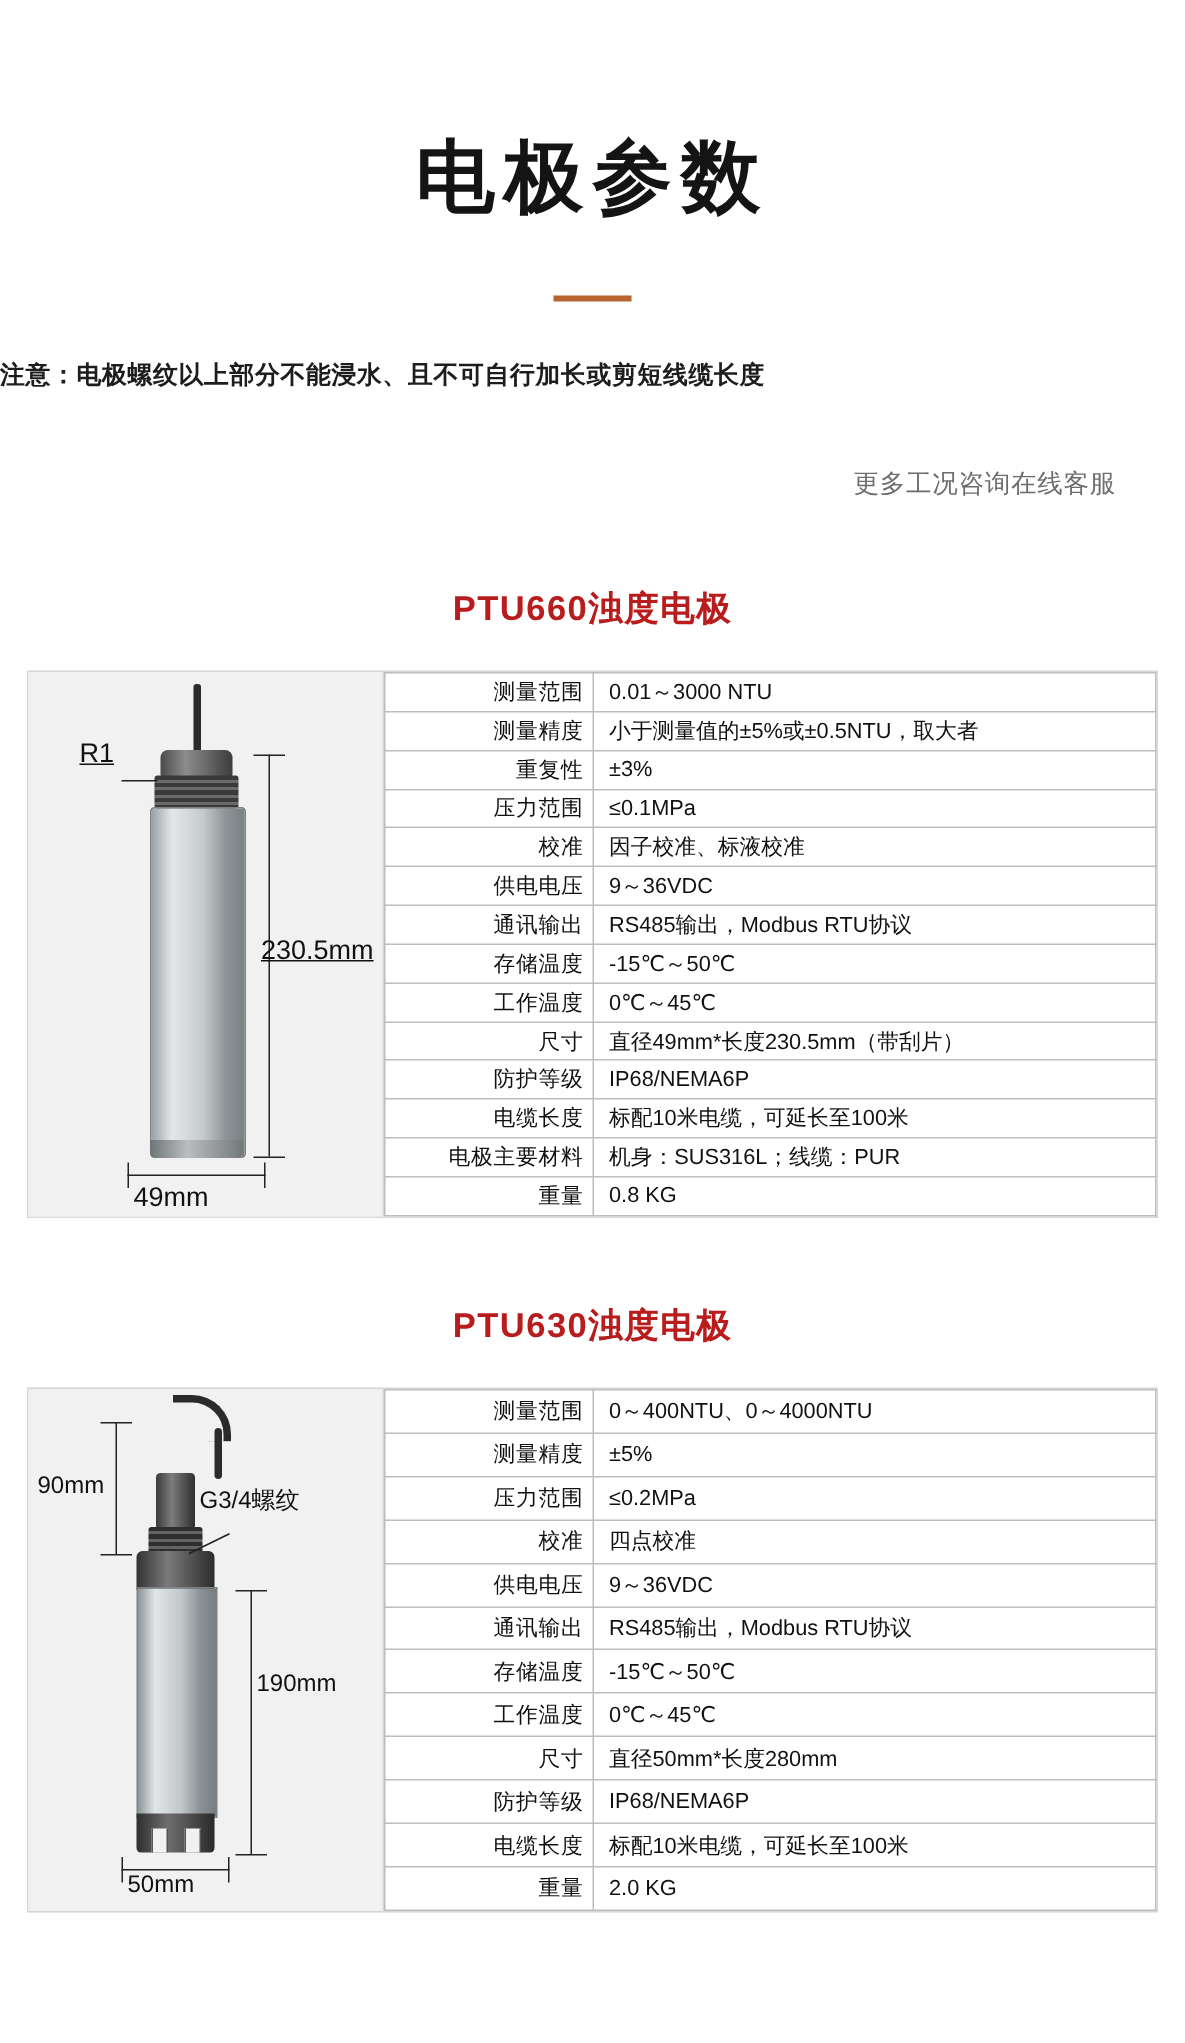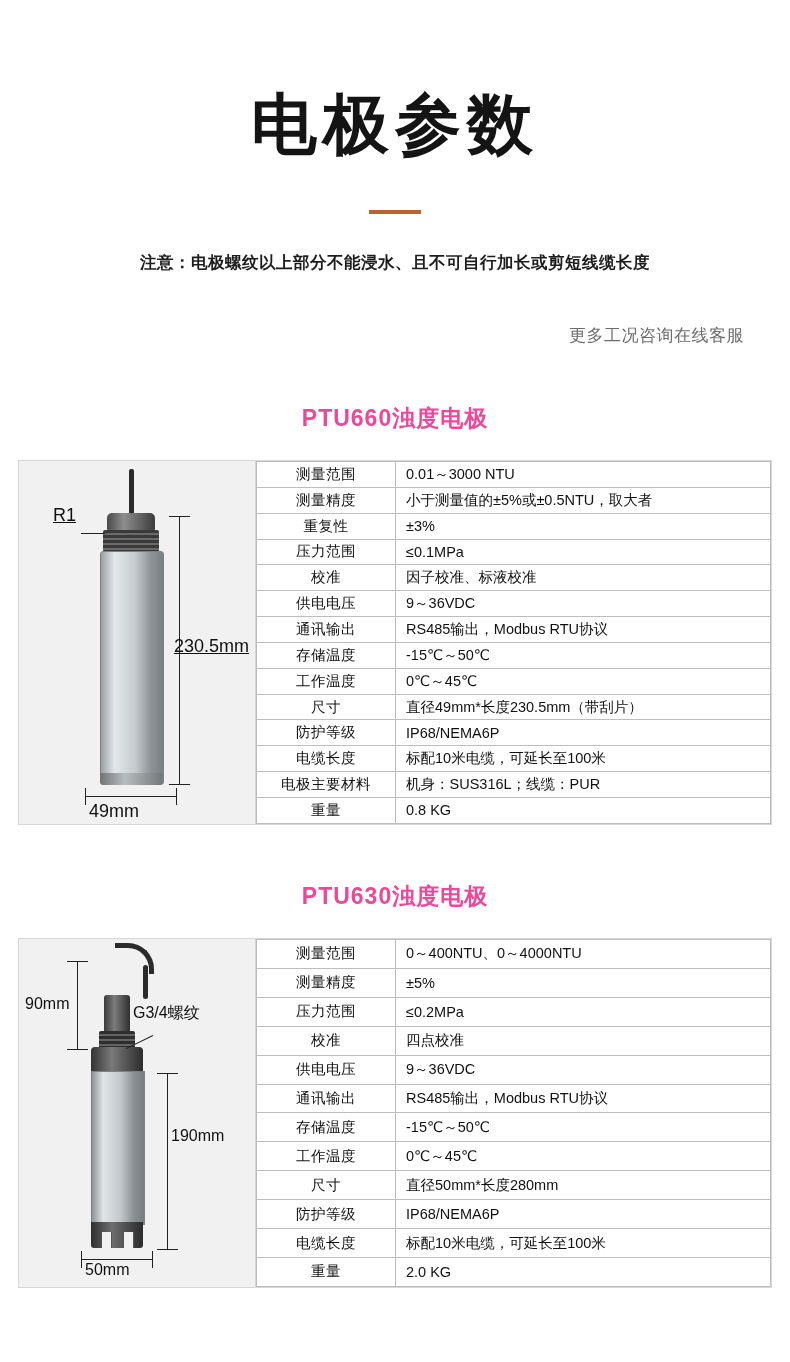--- a/index.html
+++ b/index.html
@@ -16,36 +16,35 @@
   }
   .page {
     position: relative;
     width: 790px;
     height: 1362px;
   }
 
   
   .hero-title {
     text-align: center;
-    font-size: 66px;
+    font-size: 53px;
     font-weight: bold;
     letter-spacing: 6px;
     color: #141414;
     padding-top: 92px;
     line-height: 1;
     font-family: "DejaVu Sans", "Liberation Sans", sans-serif;
   }
   .hero-rule {
     width: 52px;
     height: 4px;
     background: #b8642f;
     margin: 52px auto 0 auto;
   }
   .notice {
-    text-align: center;
     font-size: 16.5px;
     font-weight: bold;
     color: #1d1d1d;
     margin-top: 38px;
     letter-spacing: 0.5px;
   }
   .service-line {
     text-align: right;
     font-size: 17px;
     color: #6d6d6d;
@@ -56,21 +55,21 @@
   }
 
   
   .section {
     margin-top: 56px;
   }
   .section-title {
     text-align: center;
     font-size: 23px;
     font-weight: bold;
-    color: #ec4899;
+    color: #b91c1c;
     letter-spacing: 1px;
     margin-bottom: 26px;
   }
   .section-body {
     display: flex;
     margin: 0 18px;
     border: 1px solid #d7d7d7;
     background: #f1f1f1;
     box-sizing: border-box;
   }
@@ -91,21 +90,21 @@
     border: 1px solid #bdbdbd;
     font-size: 14.5px;
     height: 24.6px;
     padding: 0 6px;
     color: #111;
     white-space: nowrap;
     overflow: hidden;
   }
   .spec-table td.k {
     width: 126px;
-    text-align: center;
+    text-align: right;
     letter-spacing: 0.5px;
   }
   .spec-table td.v {
     text-align: left;
     padding-left: 10px;
   }
 
   
   .fig660 { height: 100%; }
   .p660-cable {

